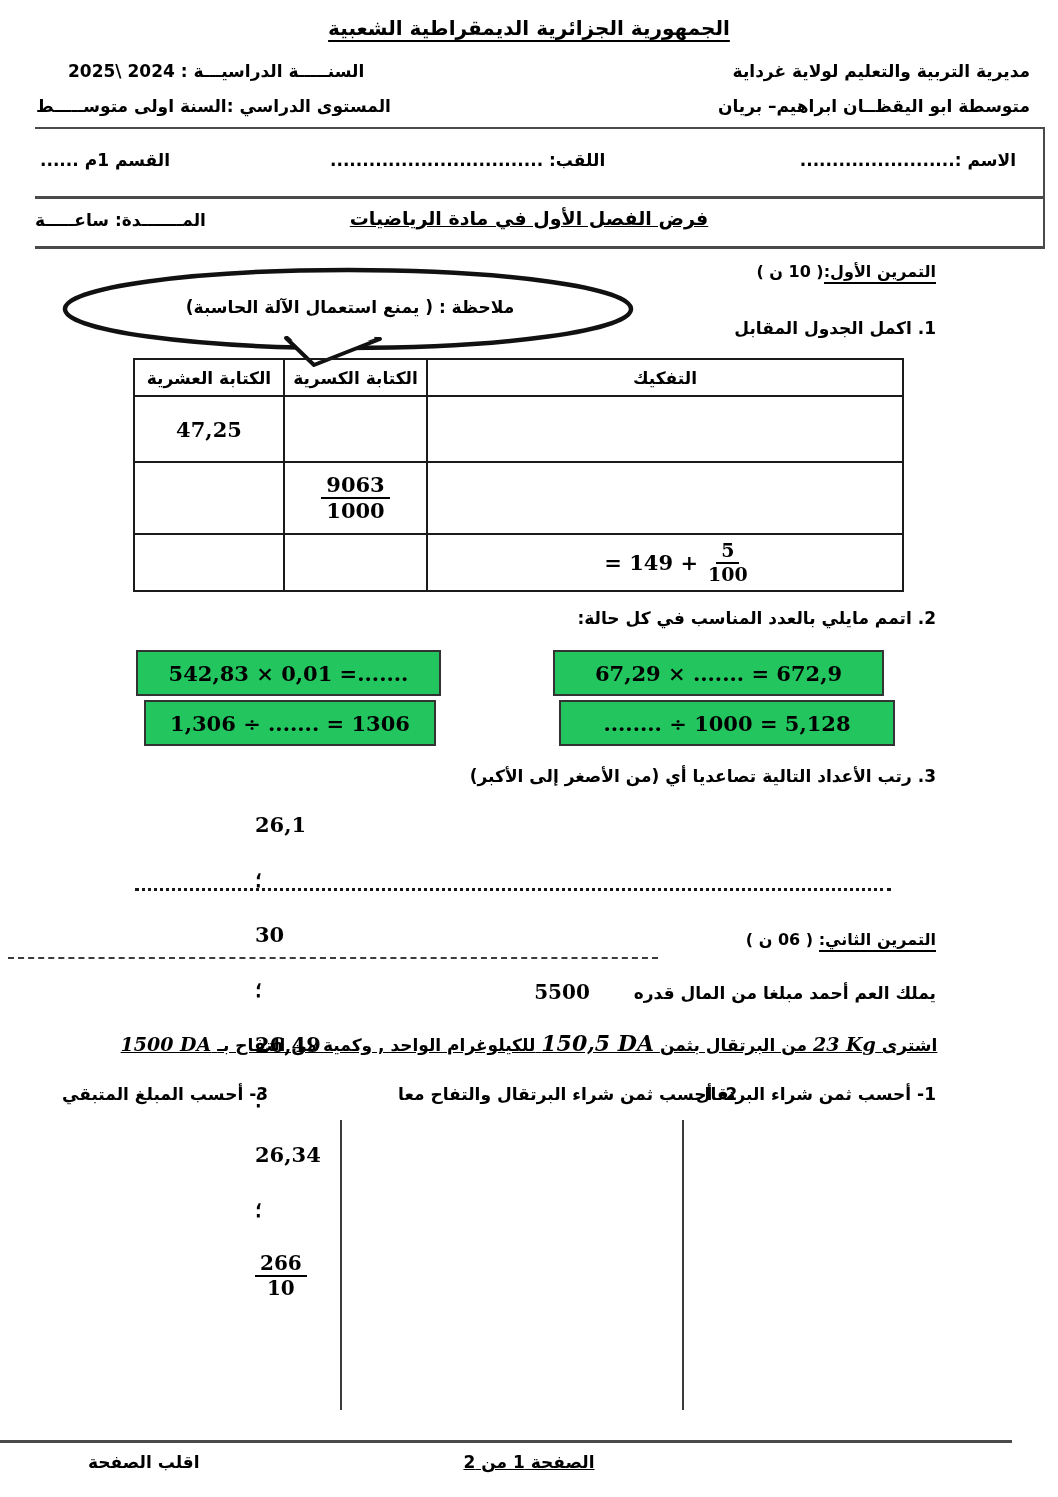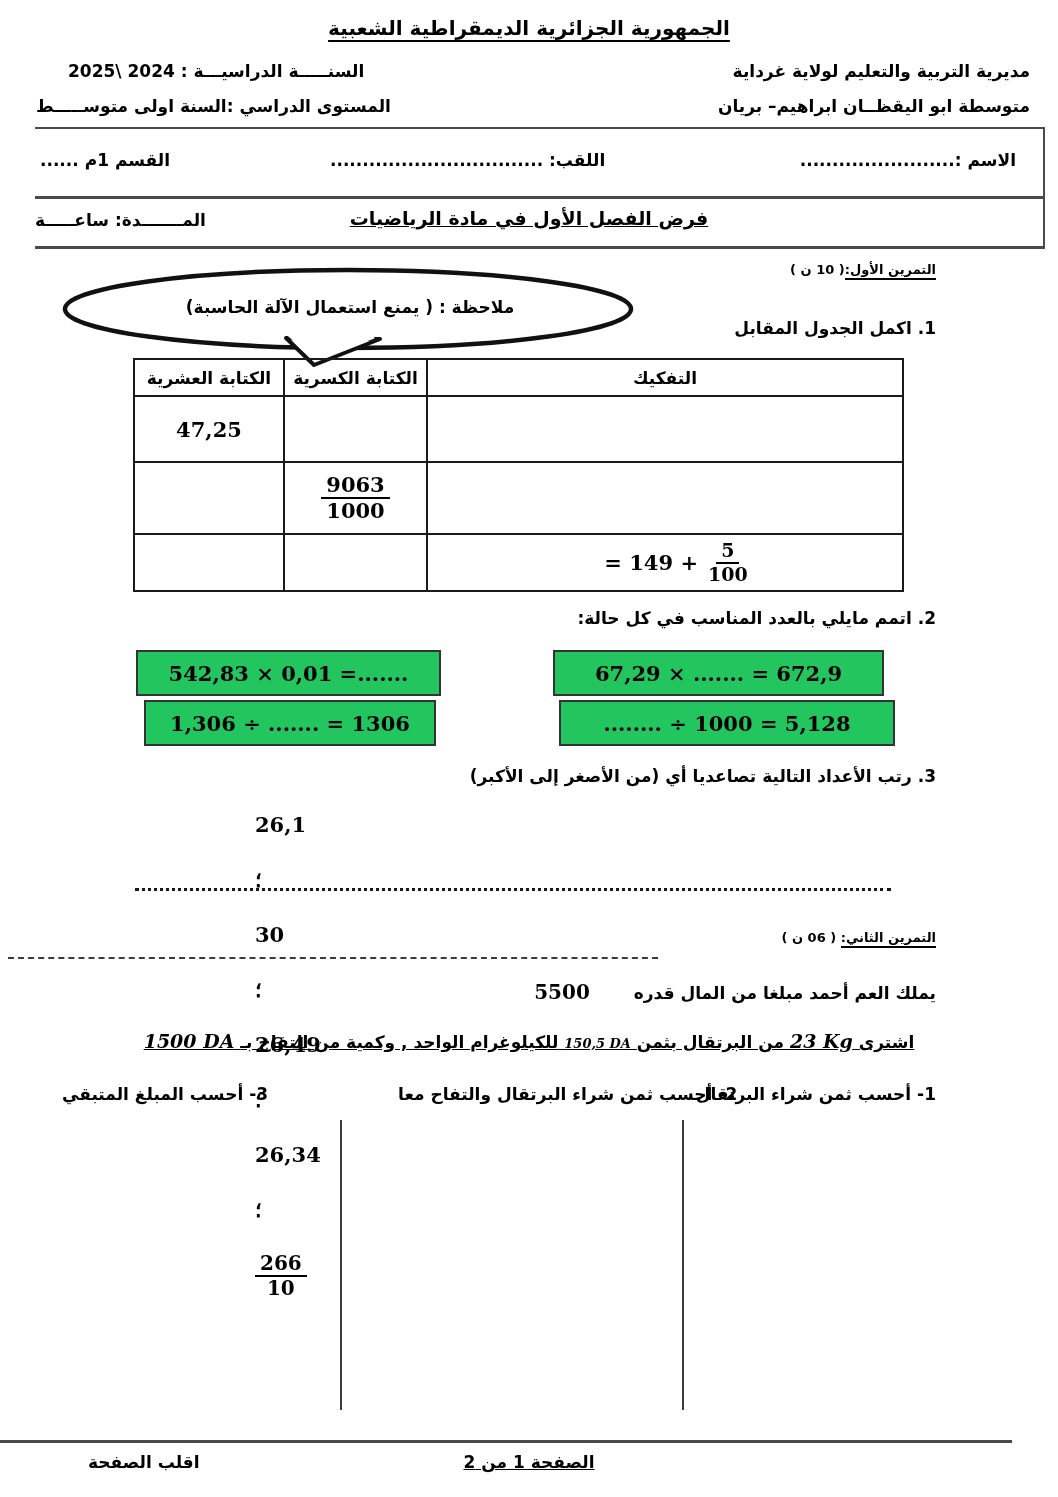--- a/index.html
+++ b/index.html
@@ -16,21 +16,21 @@
   .vline{position:absolute;background:#4a4a4a;width:2px;}
   .title-center{left:0;width:100%;text-align:center;text-decoration:underline;}
   .underl{border-bottom:2.5px solid #000;padding-bottom:1px;}
   
   .doc-title{top:16px;font-size:20px;text-decoration:underline;text-decoration-thickness:2px;text-underline-offset:5px;}
   .hdr{font-size:17px;white-space:nowrap;}
   
   .band-txt{font-size:17px;white-space:nowrap;}
   .exam-title{top:207px;font-size:19px;}
   
-  .exo-head{font-size:13px;white-space:nowrap;}
+  .exo-head{font-size:16px;white-space:nowrap;}
   .q-line{font-size:17px;white-space:nowrap;}
   
   table.grid{border-collapse:collapse;table-layout:fixed;direction:rtl;}
   table.grid td,table.grid th{border:2px solid #1a1a1a;padding:0;vertical-align:middle;text-align:center;}
   table.grid th{font-size:17px;font-weight:700;}
   .cellnum{font-size:21px;}
   .frac{display:inline-flex;flex-direction:column;align-items:center;vertical-align:middle;line-height:1.15;}
   .frac .num{border-bottom:2.5px solid #000;padding:0 5px;}
   .decomp{display:flex;align-items:center;justify-content:center;padding-left:22px;gap:10px;font-size:21px;}
   
@@ -156,21 +156,21 @@
 
   <div class="abs q-line" style="top:980px;right:122px;">
     <span>يملك العم أحمد مبلغا من المال قدره</span>
     <span class="math" style="font-size:20px;margin-right:38px;margin-top:24px;" dir="ltr">5500</span>
   </div>
 
   <div class="abs q-line title-center" style="top:1030px;">
     <span>اشترى</span>
     <span class="mathit" style="font-size:19px;" dir="ltr">23 Kg</span>
     <span>من البرتقال بثمن</span>
-    <span class="mathit" style="font-size:13px;" dir="ltr">150,5 DA</span>
+    <span class="mathit" style="font-size:22px;" dir="ltr">150,5 DA</span>
     <span>للكيلوغرام الواحد , وكمية من التفاح بـ</span>
     <span class="mathit" style="font-size:19px;" dir="ltr">1500 DA</span>
   </div>
 
   <div class="abs q-line" style="top:1084px;right:122px;">1- أحسب ثمن شراء البرتقال</div>
   <div class="abs q-line" style="top:1084px;left:398px;">2- أحسب ثمن شراء البرتقال والتفاح معا</div>
   <div class="abs q-line" style="top:1084px;left:62px;">3- أحسب المبلغ المتبقي</div>
 
   <div class="vline" style="top:1120px;left:682px;height:290px;background:#3c3c3c;"></div>
   <div class="vline" style="top:1120px;left:340px;height:290px;background:#3c3c3c;"></div>

